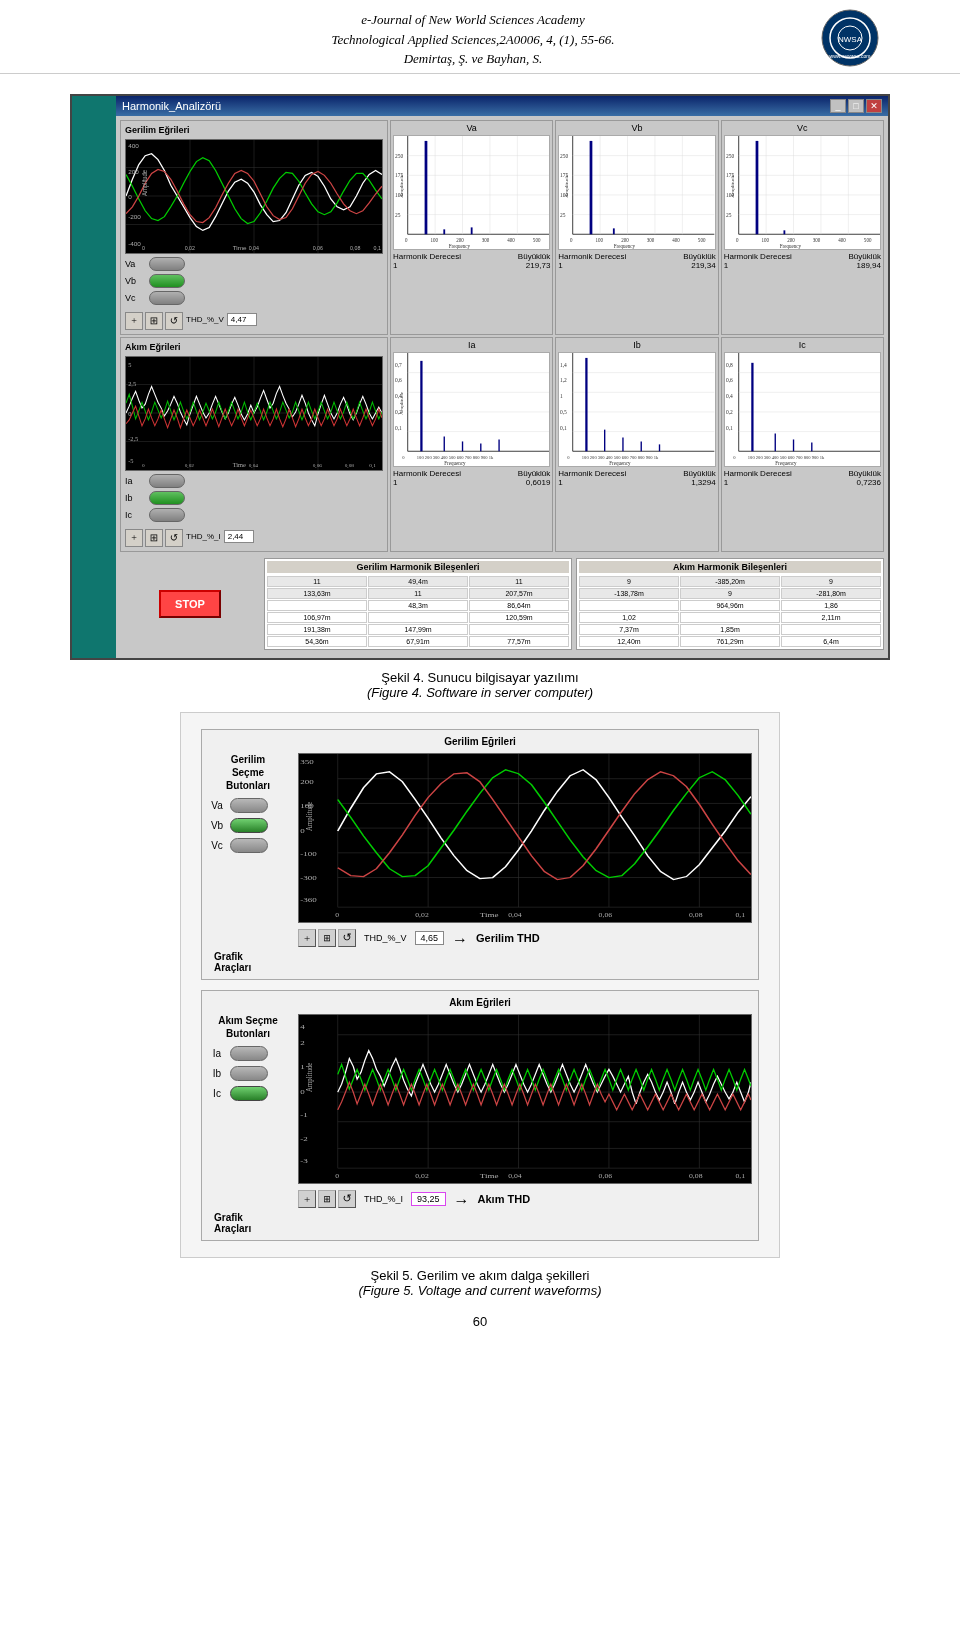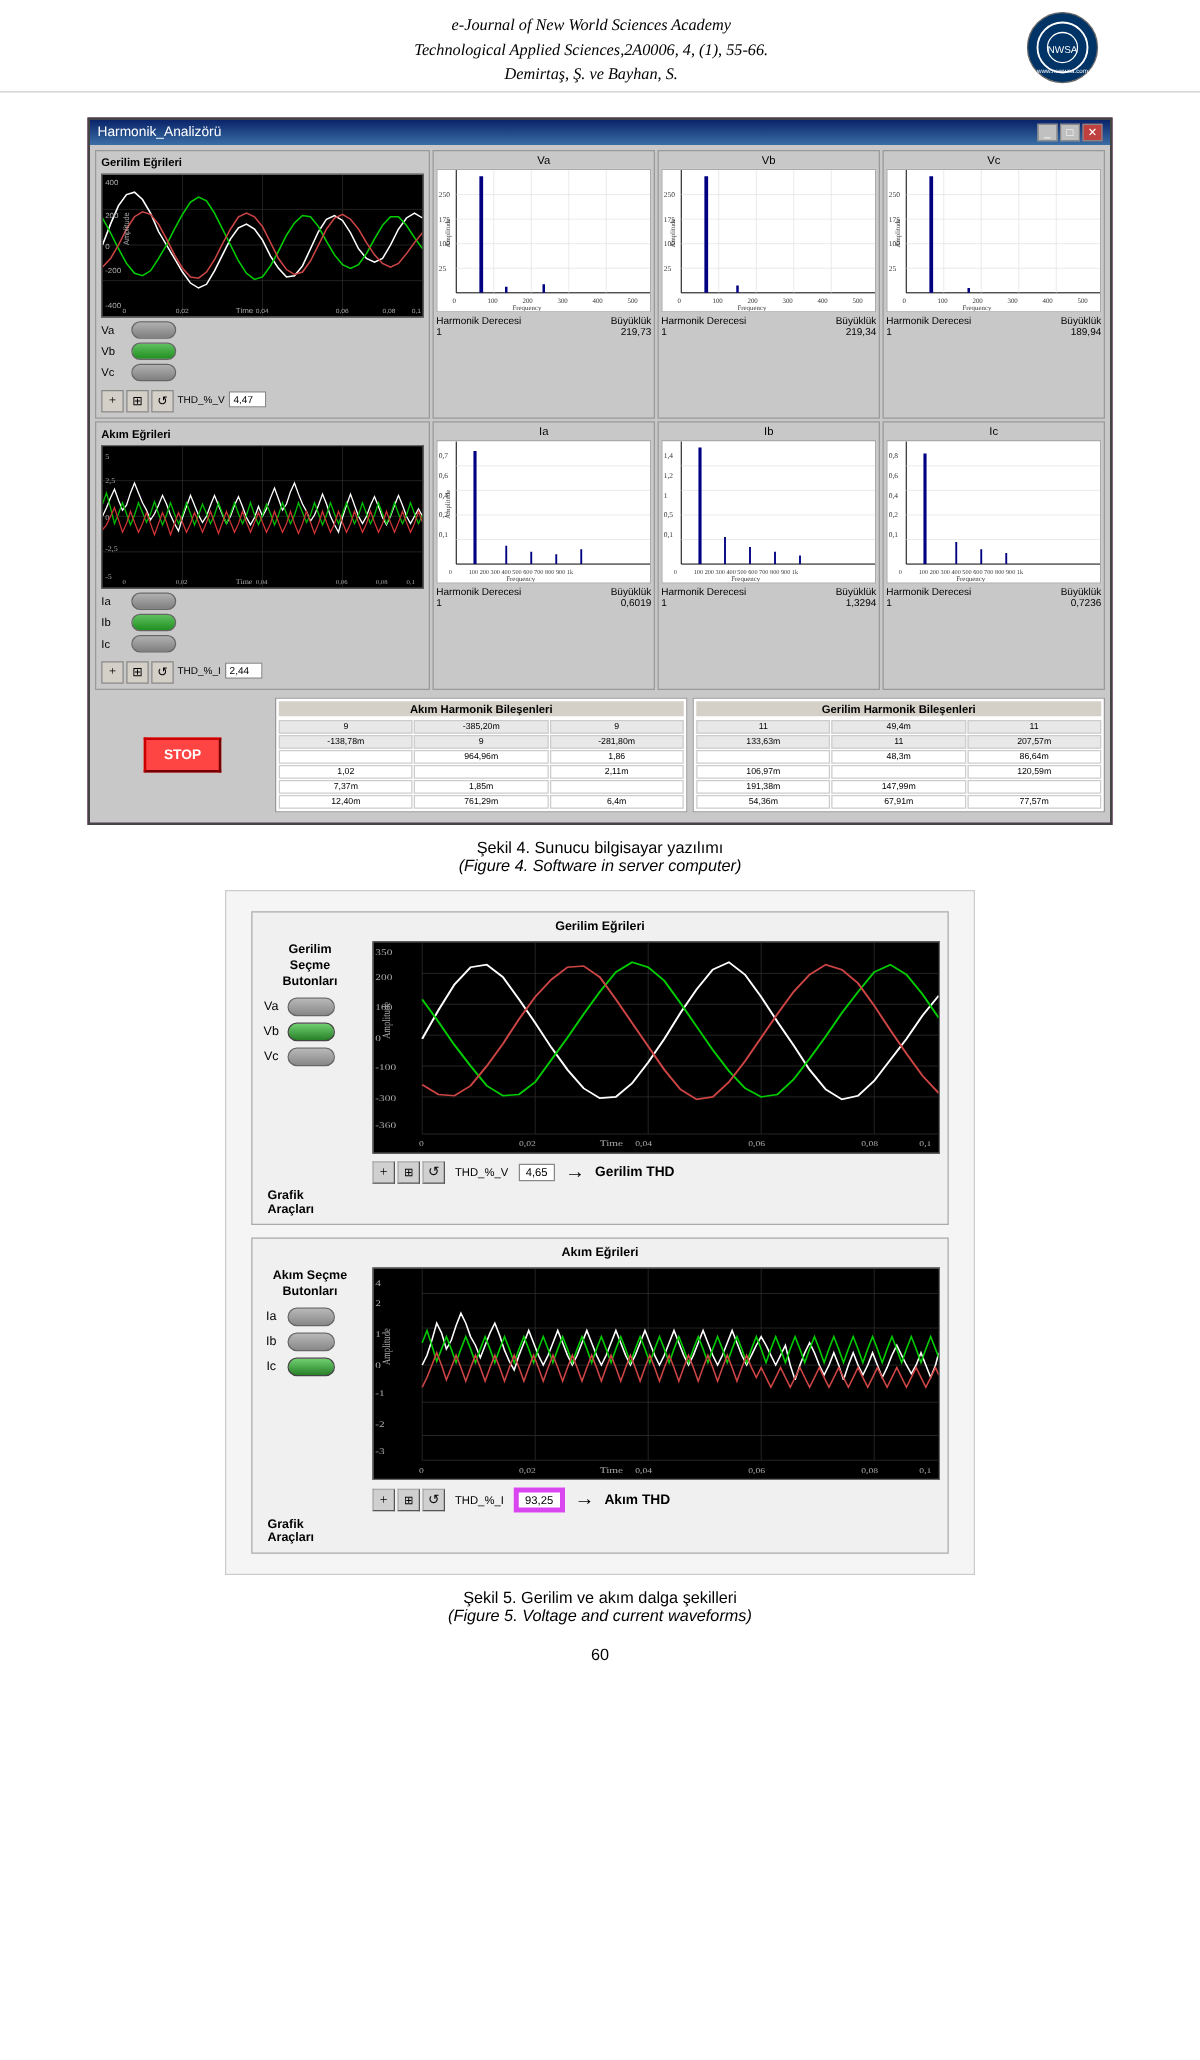--- a/index.html
+++ b/index.html
@@ -37,25 +37,26 @@
       padding: 10px 60px;
     }
 
     
     .figure4-container {
       margin: 10px auto;
       text-align: center;
     }
     .app-window {
       border: 2px solid #444;
-      background: #701a75;
+      background: #0f766e;
       display: inline-block;
       width: 820px;
       text-align: left;
       position: relative;
+      padding-left: 44px;
     }
     .app-titlebar {
       background: linear-gradient(to bottom, #0a246a, #3a6ea5);
       color: white;
       font-size: 11px;
       font-family: Arial, sans-serif;
       padding: 3px 6px;
       display: flex;
       justify-content: space-between;
       align-items: center;
@@ -587,20 +588,45 @@
           </div>
         </div>
 
         <div style="display:grid; grid-template-columns:140px 1fr 1fr; gap:4px; align-items:center; padding:4px 0;">
 
           <div style="display:flex; align-items:center; justify-content:center;">
             <button class="stop-btn">STOP</button>
           </div>
 
           <div style="background:white; border:1px solid #999; padding:2px; font-size:8px; font-family:Arial;">
+            <div style="font-size:9px; text-align:center; font-weight:bold; margin-bottom:3px; background:#d4d0c8; padding:1px;">Gerilim Harmonik Bileşenleri</div>
+            <div style="display:grid; grid-template-columns:repeat(3,1fr); gap:1px;">
+
+              <div style="background:#e8e8e8; padding:1px; text-align:center; font-size:7px; border:1px solid #ccc;">11</div>
+              <div style="background:#e8e8e8; padding:1px; text-align:center; font-size:7px; border:1px solid #ccc;">49,4m</div>
+              <div style="background:#e8e8e8; padding:1px; text-align:center; font-size:7px; border:1px solid #ccc;">11</div>
+              <div style="background:#e8e8e8; padding:1px; text-align:center; font-size:7px; border:1px solid #ccc;">133,63m</div>
+              <div style="background:#e8e8e8; padding:1px; text-align:center; font-size:7px; border:1px solid #ccc;">11</div>
+              <div style="background:#e8e8e8; padding:1px; text-align:center; font-size:7px; border:1px solid #ccc;">207,57m</div>
+              <div style="background:white; padding:1px; text-align:center; font-size:7px; border:1px solid #ccc;"></div>
+              <div style="background:white; padding:1px; text-align:center; font-size:7px; border:1px solid #ccc;">48,3m</div>
+              <div style="background:white; padding:1px; text-align:center; font-size:7px; border:1px solid #ccc;">86,64m</div>
+              <div style="background:white; padding:1px; text-align:center; font-size:7px; border:1px solid #ccc;">106,97m</div>
+              <div style="background:white; padding:1px; text-align:center; font-size:7px; border:1px solid #ccc;"></div>
+              <div style="background:white; padding:1px; text-align:center; font-size:7px; border:1px solid #ccc;">120,59m</div>
+              <div style="background:white; padding:1px; text-align:center; font-size:7px; border:1px solid #ccc;">191,38m</div>
+              <div style="background:white; padding:1px; text-align:center; font-size:7px; border:1px solid #ccc;">147,99m</div>
+              <div style="background:white; padding:1px; text-align:center; font-size:7px; border:1px solid #ccc;"></div>
+              <div style="background:white; padding:1px; text-align:center; font-size:7px; border:1px solid #ccc;">54,36m</div>
+              <div style="background:white; padding:1px; text-align:center; font-size:7px; border:1px solid #ccc;">67,91m</div>
+              <div style="background:white; padding:1px; text-align:center; font-size:7px; border:1px solid #ccc;">77,57m</div>
+            </div>
+          </div>
+
+          <div style="background:white; border:1px solid #999; padding:2px; font-size:8px; font-family:Arial;">
             <div style="font-size:9px; text-align:center; font-weight:bold; margin-bottom:3px; background:#d4d0c8; padding:1px;">Akım Harmonik Bileşenleri</div>
             <div style="display:grid; grid-template-columns:repeat(3,1fr); gap:1px;">
               <div style="background:#e8e8e8; padding:1px; text-align:center; font-size:7px; border:1px solid #ccc;">9</div>
               <div style="background:#e8e8e8; padding:1px; text-align:center; font-size:7px; border:1px solid #ccc;">-385,20m</div>
               <div style="background:#e8e8e8; padding:1px; text-align:center; font-size:7px; border:1px solid #ccc;">9</div>
               <div style="background:#e8e8e8; padding:1px; text-align:center; font-size:7px; border:1px solid #ccc;">-138,78m</div>
               <div style="background:#e8e8e8; padding:1px; text-align:center; font-size:7px; border:1px solid #ccc;">9</div>
               <div style="background:#e8e8e8; padding:1px; text-align:center; font-size:7px; border:1px solid #ccc;">-281,80m</div>
               <div style="background:white; padding:1px; text-align:center; font-size:7px; border:1px solid #ccc;"></div>
               <div style="background:white; padding:1px; text-align:center; font-size:7px; border:1px solid #ccc;">964,96m</div>
@@ -609,45 +635,20 @@
               <div style="background:white; padding:1px; text-align:center; font-size:7px; border:1px solid #ccc;"></div>
               <div style="background:white; padding:1px; text-align:center; font-size:7px; border:1px solid #ccc;">2,11m</div>
               <div style="background:white; padding:1px; text-align:center; font-size:7px; border:1px solid #ccc;">7,37m</div>
               <div style="background:white; padding:1px; text-align:center; font-size:7px; border:1px solid #ccc;">1,85m</div>
               <div style="background:white; padding:1px; text-align:center; font-size:7px; border:1px solid #ccc;"></div>
               <div style="background:white; padding:1px; text-align:center; font-size:7px; border:1px solid #ccc;">12,40m</div>
               <div style="background:white; padding:1px; text-align:center; font-size:7px; border:1px solid #ccc;">761,29m</div>
               <div style="background:white; padding:1px; text-align:center; font-size:7px; border:1px solid #ccc;">6,4m</div>
             </div>
           </div>
-
-          <div style="background:white; border:1px solid #999; padding:2px; font-size:8px; font-family:Arial;">
-            <div style="font-size:9px; text-align:center; font-weight:bold; margin-bottom:3px; background:#d4d0c8; padding:1px;">Gerilim Harmonik Bileşenleri</div>
-            <div style="display:grid; grid-template-columns:repeat(3,1fr); gap:1px;">
-
-              <div style="background:#e8e8e8; padding:1px; text-align:center; font-size:7px; border:1px solid #ccc;">11</div>
-              <div style="background:#e8e8e8; padding:1px; text-align:center; font-size:7px; border:1px solid #ccc;">49,4m</div>
-              <div style="background:#e8e8e8; padding:1px; text-align:center; font-size:7px; border:1px solid #ccc;">11</div>
-              <div style="background:#e8e8e8; padding:1px; text-align:center; font-size:7px; border:1px solid #ccc;">133,63m</div>
-              <div style="background:#e8e8e8; padding:1px; text-align:center; font-size:7px; border:1px solid #ccc;">11</div>
-              <div style="background:#e8e8e8; padding:1px; text-align:center; font-size:7px; border:1px solid #ccc;">207,57m</div>
-              <div style="background:white; padding:1px; text-align:center; font-size:7px; border:1px solid #ccc;"></div>
-              <div style="background:white; padding:1px; text-align:center; font-size:7px; border:1px solid #ccc;">48,3m</div>
-              <div style="background:white; padding:1px; text-align:center; font-size:7px; border:1px solid #ccc;">86,64m</div>
-              <div style="background:white; padding:1px; text-align:center; font-size:7px; border:1px solid #ccc;">106,97m</div>
-              <div style="background:white; padding:1px; text-align:center; font-size:7px; border:1px solid #ccc;"></div>
-              <div style="background:white; padding:1px; text-align:center; font-size:7px; border:1px solid #ccc;">120,59m</div>
-              <div style="background:white; padding:1px; text-align:center; font-size:7px; border:1px solid #ccc;">191,38m</div>
-              <div style="background:white; padding:1px; text-align:center; font-size:7px; border:1px solid #ccc;">147,99m</div>
-              <div style="background:white; padding:1px; text-align:center; font-size:7px; border:1px solid #ccc;"></div>
-              <div style="background:white; padding:1px; text-align:center; font-size:7px; border:1px solid #ccc;">54,36m</div>
-              <div style="background:white; padding:1px; text-align:center; font-size:7px; border:1px solid #ccc;">67,91m</div>
-              <div style="background:white; padding:1px; text-align:center; font-size:7px; border:1px solid #ccc;">77,57m</div>
-            </div>
-          </div>
         </div>
 
       </div>
     </div>
   </div>
 
   <div class="figure-caption">
     <div>Şekil 4. Sunucu bilgisayar yazılımı</div>
     <div class="figure-caption-italic">(Figure 4. Software in server computer)</div>
   </div>
@@ -794,21 +795,21 @@
           </div>
         </div>
 
         <div style="display:flex; align-items:center; gap:8px; margin-top:6px; padding-left:90px;">
           <div style="display:flex; gap:2px;">
             <div style="width:18px;height:18px;background:#d0d0d0;border:1px outset #aaa;display:flex;align-items:center;justify-content:center;font-size:11px;cursor:pointer;">+</div>
             <div style="width:18px;height:18px;background:#d0d0d0;border:1px outset #aaa;display:flex;align-items:center;justify-content:center;font-size:9px;cursor:pointer;">⊞</div>
             <div style="width:18px;height:18px;background:#d0d0d0;border:1px outset #aaa;display:flex;align-items:center;justify-content:center;font-size:11px;cursor:pointer;">↺</div>
           </div>
           <span style="font-size:9px; font-family:Arial;">THD_%_I</span>
-          <span style="background:white;border:4px solid #d946ef;font-size:9px;font-family:Arial;padding:1px 5px;">93,25</span>
+          <span style="background:white;border:1px solid #d946ef;font-size:9px;font-family:Arial;padding:1px 5px;">93,25</span>
           <span style="font-size:16px;">→</span>
           <span style="font-size:11px;font-family:Arial;font-weight:bold;">Akım THD</span>
         </div>
         <div style="font-size:10px;font-family:Arial;font-weight:bold; padding-left:6px; margin-top:4px;">Grafik<br>Araçları</div>
       </div>
     </div>
   </div>
 
   <div class="figure-caption">
     <div>Şekil 5. Gerilim ve akım dalga şekilleri</div>

